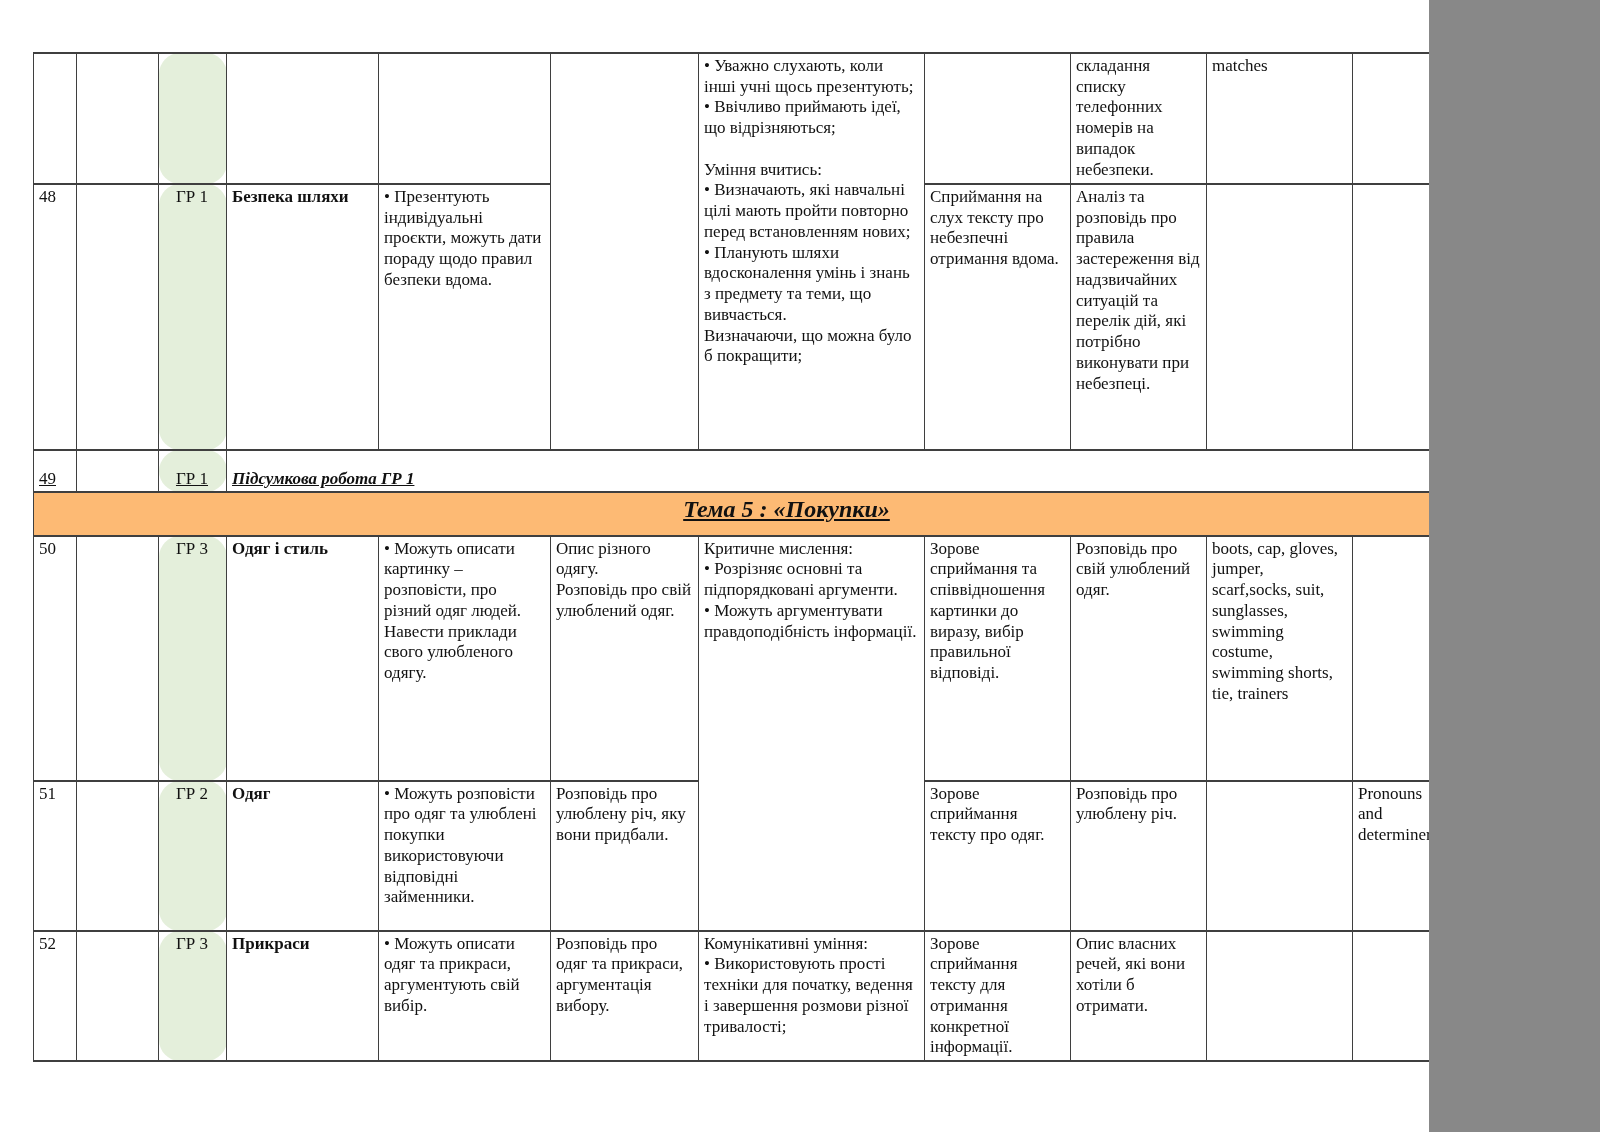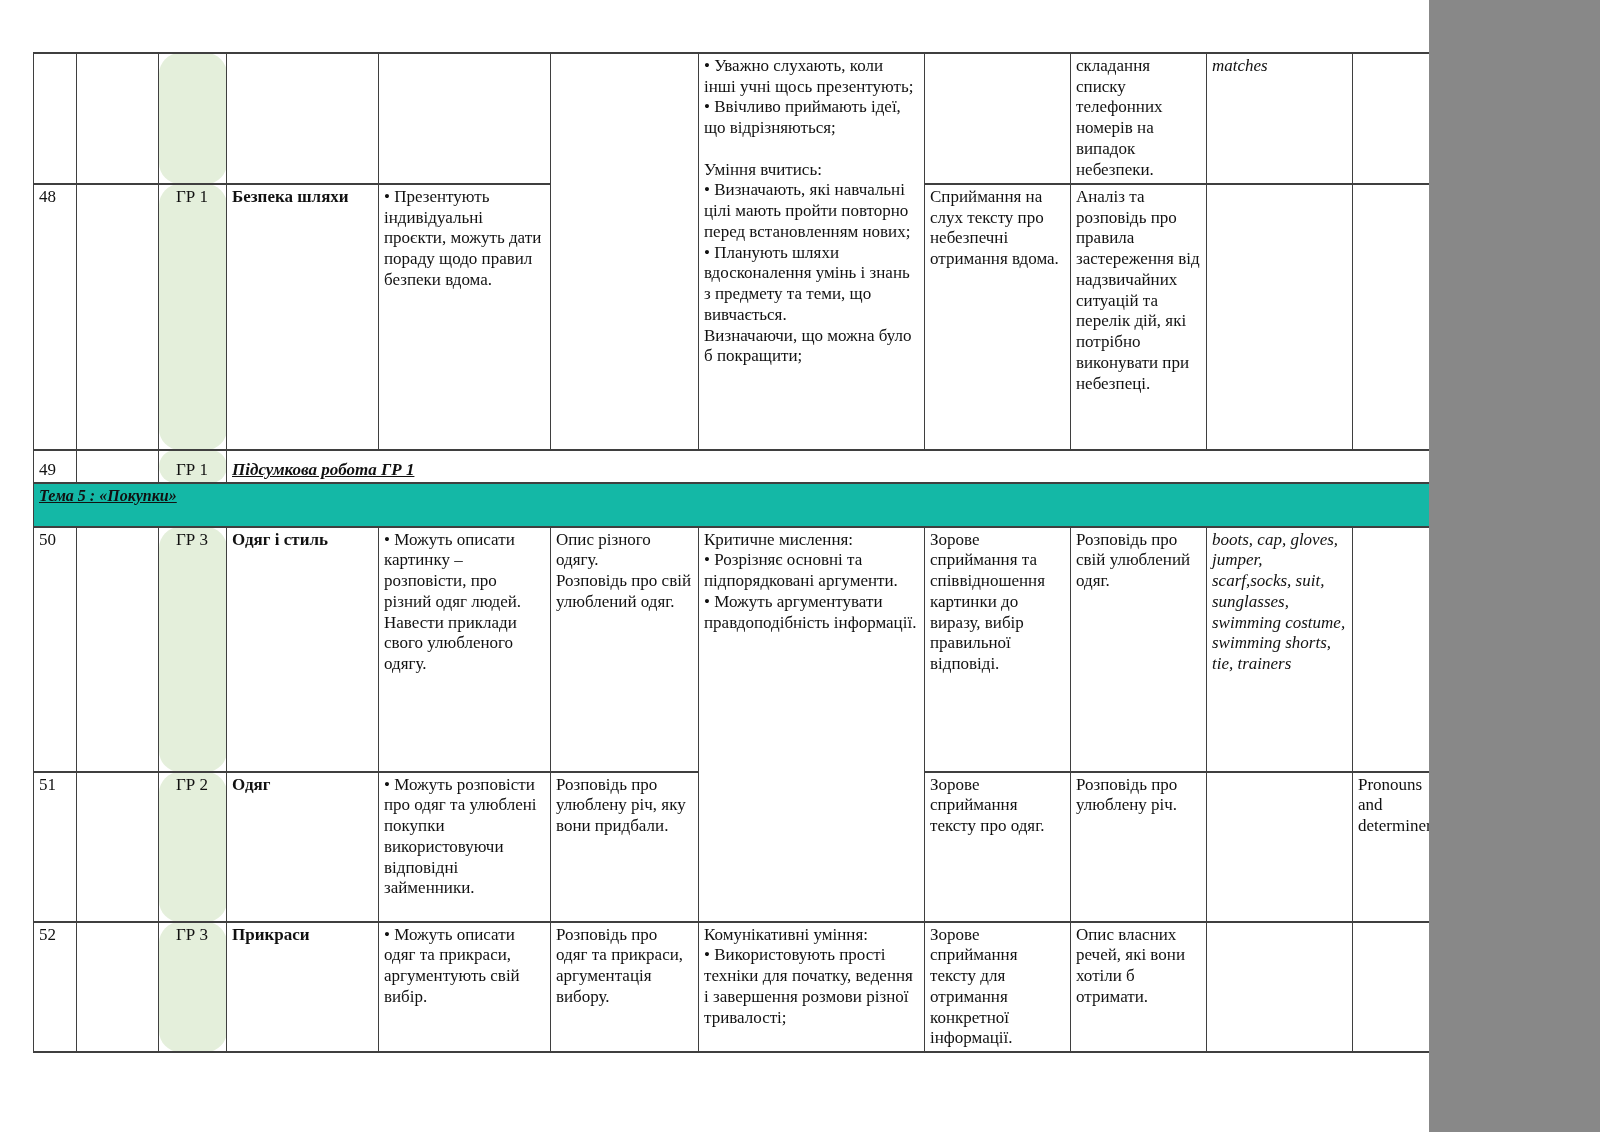--- a/index.html
+++ b/index.html
@@ -25,39 +25,40 @@
     border-left:1px solid #3f3f3f;
     border-right:1px solid #3f3f3f;
     border-top:2px solid #3f3f3f;
     border-bottom:2px solid #3f3f3f;
     padding:2px 6px 2px 5px;
     vertical-align:top;
     overflow:hidden;
   }
   td.green{background:#e4efdb;border-radius:21px;}
   td.theme{
-    background:#14b8a6;
+    background:#fdba74;
+    text-align:center;
     font-weight:bold;
     font-style:italic;
     text-decoration:underline;
-    font-size:16px;
+    font-size:24px;
     padding:9px 0;
   }
   td.num{}
   td.grp{text-align:center;white-space:nowrap;}
   .b{font-weight:bold;}
   .biu{font-weight:bold;font-style:italic;text-decoration:underline;}
-  .it{font-style:italic;margin-top:40px;}
+  .it{margin-top:40px;}
   .ml{white-space:pre-line;}
   .mid{vertical-align:middle;}
   .bw{overflow-wrap:break-word;word-break:break-word;}
   tr.r-top{height:131px;}
   tr.r-48{height:266px;}
   tr.r-49{height:24px;}
-  tr.r-49 td{padding-top:9px;padding-bottom:1px;}
+  tr.r-49 td{padding-top:18px;padding-bottom:1px;text-decoration:underline;}
   tr.r-theme{height:44px;}
   tr.r-50{height:245px;}
   tr.r-51{height:150px;margin-top:39px;}
   tr.r-52{height:122px;}
 </style>
 </head>
 <body>
 
 <div class="page">
   <table class="plan">

